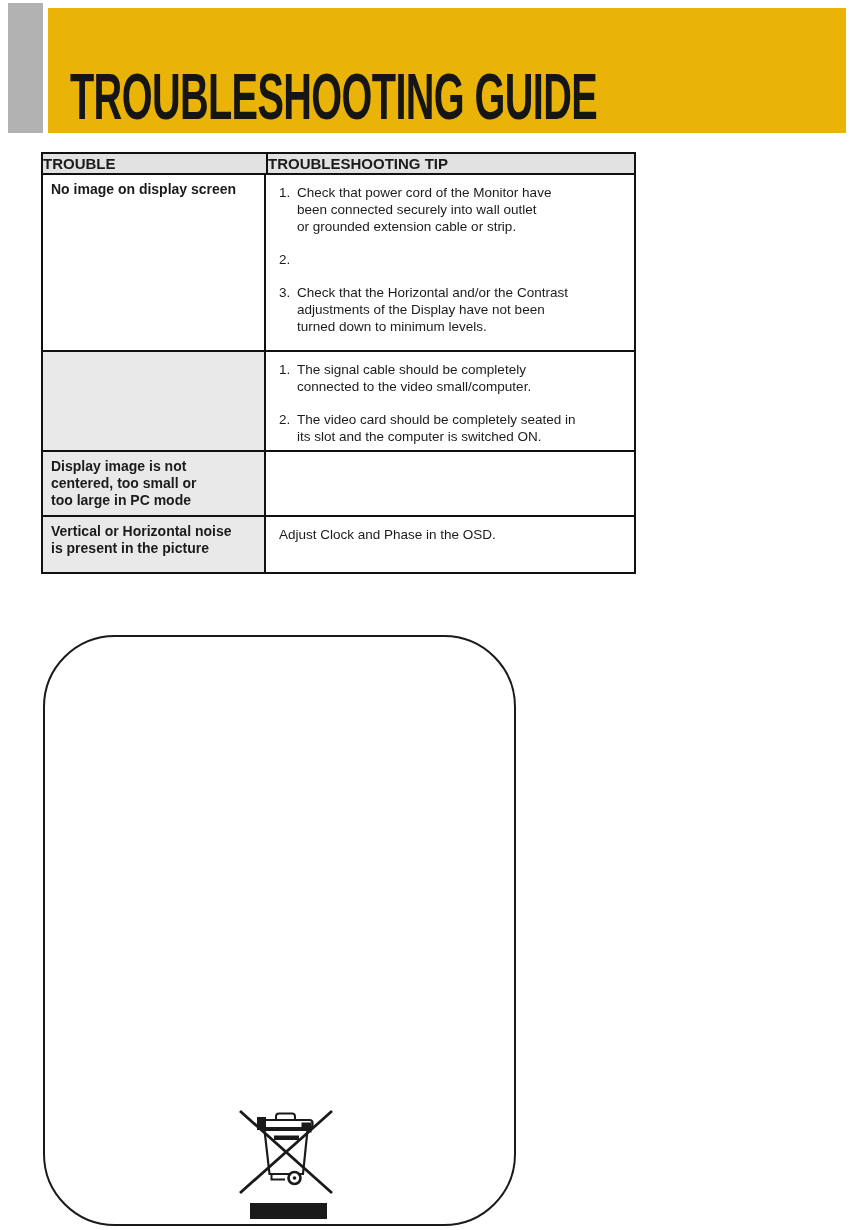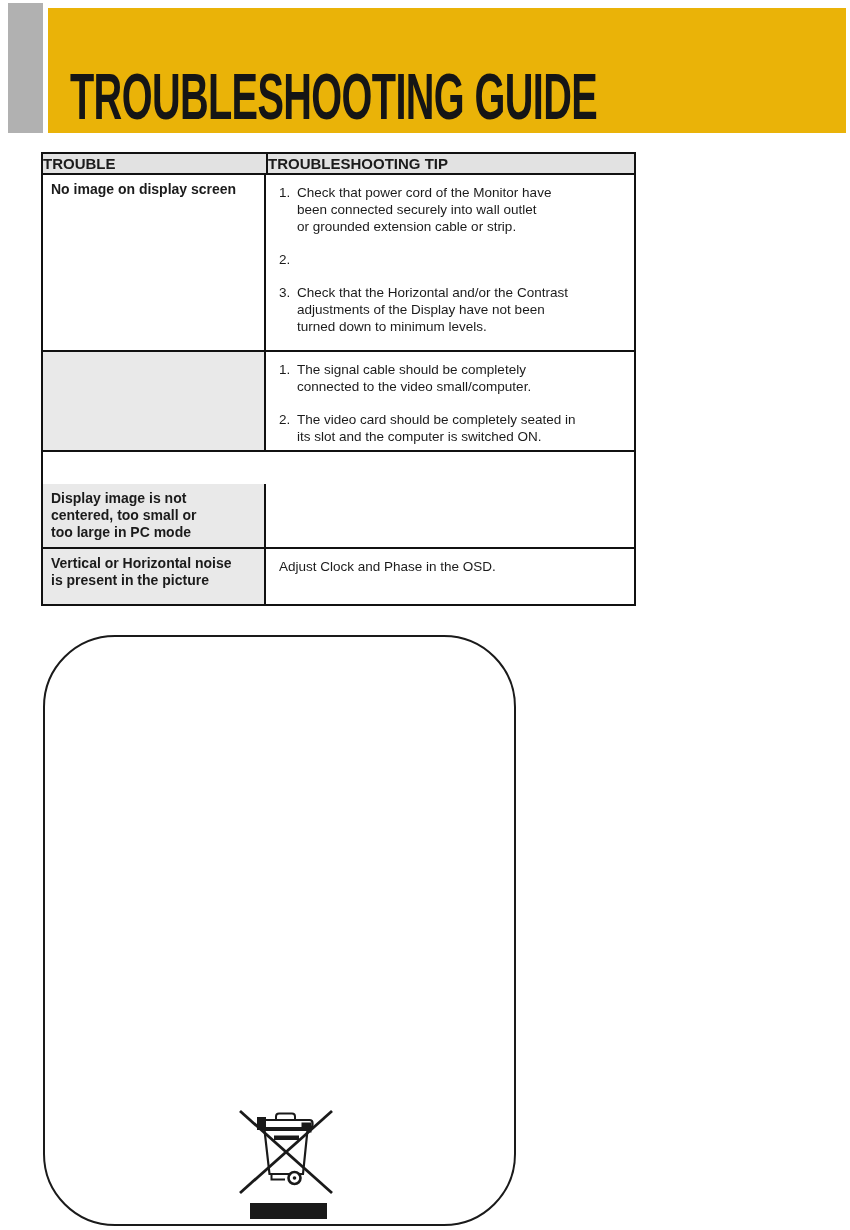--- a/index.html
+++ b/index.html
@@ -16,21 +16,21 @@
   
   .ts-table{position:absolute;left:41px;top:152px;width:591px;border:2px solid #111;background:#fff;box-sizing:content-box;}
   .t-header{display:flex;background:#e2e2e2;border-bottom:2px solid #111;height:19px;}
   .t-h-cell{font-weight:bold;font-size:15px;line-height:19px;text-align:left;}
   .t-h-cell.left{width:223px;border-right:2px solid #111;}
   .t-h-cell.right{flex:1;border-radius:8px;}
   .t-row{display:flex;border-bottom:2px solid #111;}
   .t-row:last-child{border-bottom:none;}
   .t-row:nth-child(1){min-height:175px;}
   .t-row:nth-child(2){min-height:98px;}
-  .t-row:nth-child(3){min-height:63px;margin-top:32px;}
+  .t-row:nth-child(3){min-height:63px;}
   .t-row:nth-child(4){min-height:55px;}
   .t-cell{box-sizing:border-box;}
   .t-cell.left{width:223px;border-right:2px solid #111;padding:6px 5px 4px 8px;
                font-weight:bold;font-size:14px;line-height:17px;white-space:pre-line;}
   .t-cell.right{flex:1;padding:9px 6px 4px 13px;font-size:13.5px;line-height:17px;}
   .t-row:not(:first-child) .t-cell.left{background:#e9e9e9;}
   .tip{display:flex;}
   .tip + .tip{margin-top:16px;}
   .tip-num{flex:0 0 18px;}
   .tip-text{white-space:pre-line;}

